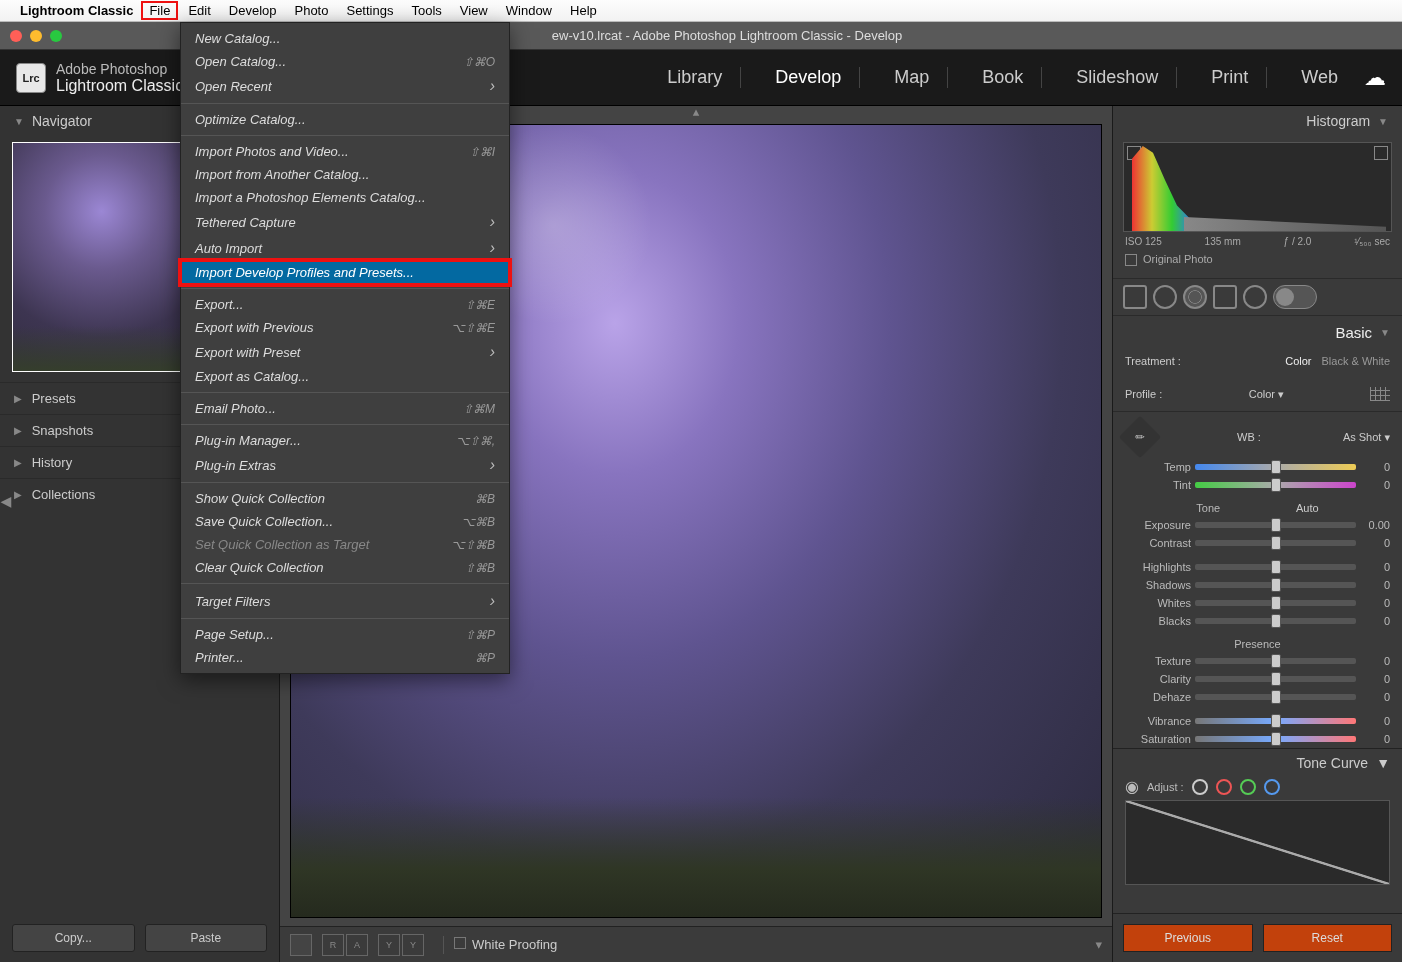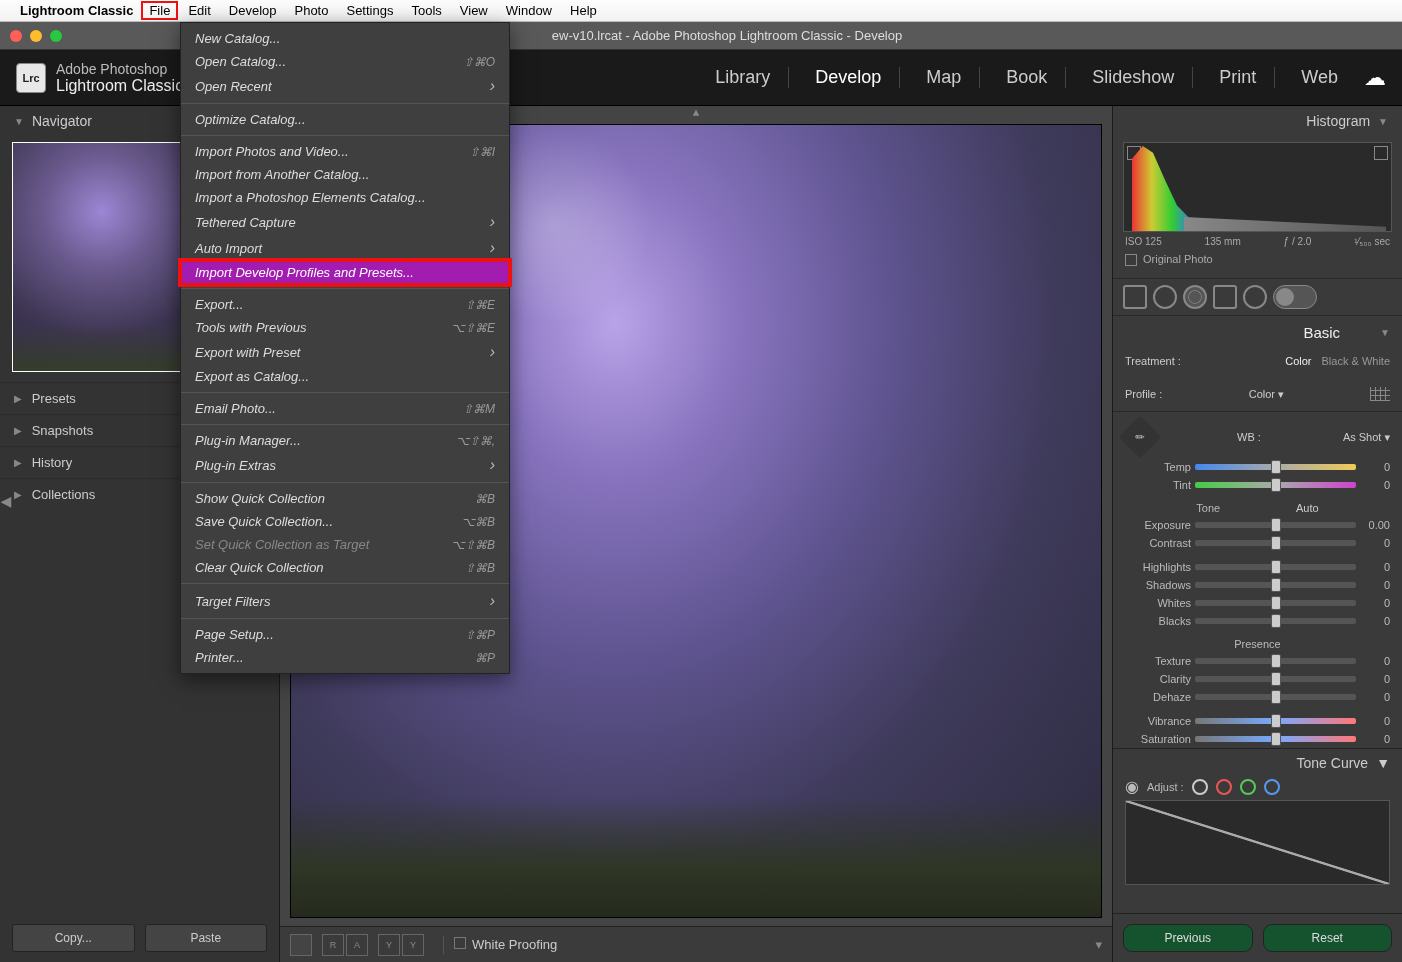--- a/index.html
+++ b/index.html
@@ -18,21 +18,21 @@
 .traffic span { width:12px; height:12px; border-radius:50%; display:inline-block; }
 .tl-close{background:#ff5f57;} .tl-min{background:#febc2e;} .tl-max{background:#28c840;}
 .titlebar .title { flex:1; text-align:center; color:#ddd; font-size:13px; }
 
 
 .header { height: 56px; background: #1a1a1a; display:flex; align-items:center; padding: 0 16px; border-bottom:1px solid #000;}
 .logo { display:flex; align-items:center; gap:10px; }
 .logo-badge { width:30px; height:30px; background:#e8e8e8; color:#222; font-weight:700; border-radius:4px; display:flex; align-items:center; justify-content:center; font-size:11px; border:1px solid #888;}
 .logo-text small{ display:block; font-size:14px; color:#bbb;}
 .logo-text b { font-size:16px; color:#eee; font-weight:400;}
-.modules { margin-left:auto; display:flex; align-items:center; gap:8px; }
+.modules { margin-left:auto; display:flex; align-items:center; gap:16px; }
 .modules span { color:#ccc; font-size:18px; padding:0 18px; border-right:1px solid #444; cursor:default;}
 .modules span.active { color:#fff; font-weight:500; }
 .modules span:last-of-type{border:none;}
 .cloud{color:#fff; font-size:22px; margin-left:8px;}
 
 
 .main { display:flex; height: calc(962px - 22px - 28px - 56px); background:#333;}
 .left { width: 280px; background:#333; border-right:1px solid #1a1a1a; display:flex; flex-direction:column;}
 .center { flex:1; background:#444; display:flex; flex-direction:column;}
 .right { width: 290px; background:#3a3a3a; border-left:1px solid #1a1a1a; display:flex; flex-direction:column;}
@@ -74,21 +74,21 @@
 .orig{font-size:11px;color:#aaa;padding:2px 0 6px 2px;}
 .orig::before{content:"";display:inline-block;width:10px;height:10px;border:1px solid #888;margin-right:6px;vertical-align:middle;}
 
 .tool-row{display:flex;gap:6px;padding:6px 10px;border-top:1px solid #2a2a2a;border-bottom:1px solid #2a2a2a;}
 .tool{width:24px;height:24px;border-radius:50%;border:2px solid #888;}
 .tool.sq{border-radius:3px;}
 .tool.ring{background:radial-gradient(circle,#555 40%,#888 45%,#555 50%);}
 .tool.switch{width:44px;border-radius:12px;background:#555;border:1px solid #888;position:relative;}
 .tool.switch::after{content:"";position:absolute;left:2px;top:2px;width:18px;height:18px;border-radius:50%;background:#888;}
 
-.basic-head{display:flex;justify-content:flex-end;align-items:center;padding:8px 12px;color:#eee;font-size:15px;gap:32px;}
+.basic-head{display:flex;justify-content:flex-end;align-items:center;padding:8px 12px;color:#eee;font-size:15px;}
 .basic-head .tri-r{margin-left:8px;color:#888;font-size:10px;}
 
 .row{display:flex;align-items:center;padding:3px 12px;font-size:11px;color:#bbb;}
 .row .lab{width:70px;text-align:right;padding-right:4px;}
 .row .val{width:34px;text-align:right;}
 .row .slider{flex:1;height:6px;background:linear-gradient(90deg,#4a6,#666,#a64);position:relative;border-radius:2px;}
 .row .slider.gray{background:#555;}
 .row .slider.temp{background:linear-gradient(90deg,#48e,#aaa,#ec5);}
 .row .slider.tint{background:linear-gradient(90deg,#4c4,#aaa,#c4c);}
 .row .slider.vib{background:linear-gradient(90deg,#777,#7af,#f77);}
@@ -105,26 +105,26 @@
 .auto{color:#ccc;}
 
 .tone-curve{border-top:1px solid #222; padding:6px 12px;}
 .tc-head{display:flex;justify-content:flex-end;font-size:14px;padding-bottom:6px;}
 .tc-adjust{display:flex;align-items:center;gap:8px;font-size:11px;color:#bbb;}
 .tc-circ{width:16px;height:16px;border-radius:50%;border:2px solid;}
 .tc-box{height:85px;background:#2a2a2a;border:1px solid #555;margin-top:4px;position:relative;}
 .tc-line{position:absolute;width:100%;height:100%;background:linear-gradient(to top right,transparent 49%,#aaa 49.5%,#aaa 50.5%,transparent 51%);}
 
 .right-buttons{display:flex;gap:10px;padding:10px 10px;margin-top:auto;border-top:1px solid #222;}
-.rbtn{flex:1;background:#14532d;border:1px solid #222;color:#ddd;padding:6px 0;text-align:center;border-radius:9px;font-size:12px;}
+.rbtn{flex:1;background:#c2410c;border:1px solid #222;color:#ddd;padding:6px 0;text-align:center;border-radius:0;font-size:12px;}
 
 
 .dropdown { position:absolute; top:22px; left:180px; width:330px; background:#3f3f3f; border:1px solid #222; box-shadow:0 6px 20px rgba(0,0,0,.5); z-index:100; font-size:13px; color:#ddd; padding:4px 0;font-style:italic;}
 .dd-item{padding:4px 14px; display:flex; justify-content:space-between; align-items:center;}
-.dd-item.highlight{background:#a21caf;color:#fff;outline:4px solid #e11;outline-offset:-1px;}
+.dd-item.highlight{background:#0369a1;color:#fff;outline:4px solid #e11;outline-offset:-1px;}
 .dd-item.disabled{color:#888;}
 .dd-sep{height:1px;background:#555;margin:4px 0;}
 .dd-sub::after{content:"›";color:#bbb;font-size:16px;}
 .shortcut{color:#999;font-size:12px;}
 
 .side-handle{position:absolute;left:0;top:50%;width:12px;height:40px;display:flex;align-items:center;justify-content:center;color:#888;font-size:14px;}
 </style>
 </head>
 <body>
 
@@ -176,21 +176,21 @@
     </div>
     <div class="dd-item highlight">
       <span>Import Develop Profiles and Presets...</span>
     </div>
     <div class="dd-sep"></div>
     <div class="dd-item">
       <span>Export...</span>
       <span class="shortcut">⇧⌘E</span>
     </div>
     <div class="dd-item">
-      <span>Tools with Previous</span>
+      <span>Export with Previous</span>
       <span class="shortcut">⌥⇧⌘E</span>
     </div>
     <div class="dd-item dd-sub">
       <span>Export with Preset</span>
     </div>
     <div class="dd-item">
       <span>Export as Catalog...</span>
     </div>
     <div class="dd-sep"></div>
     <div class="dd-item">

